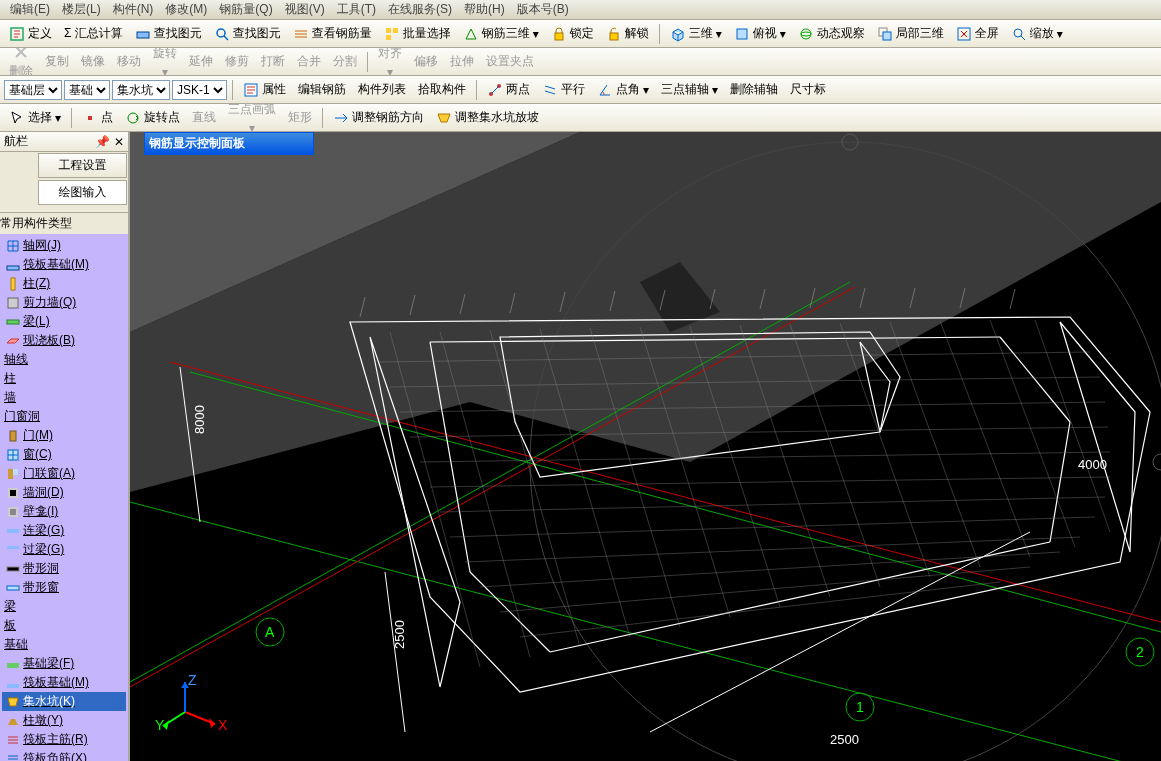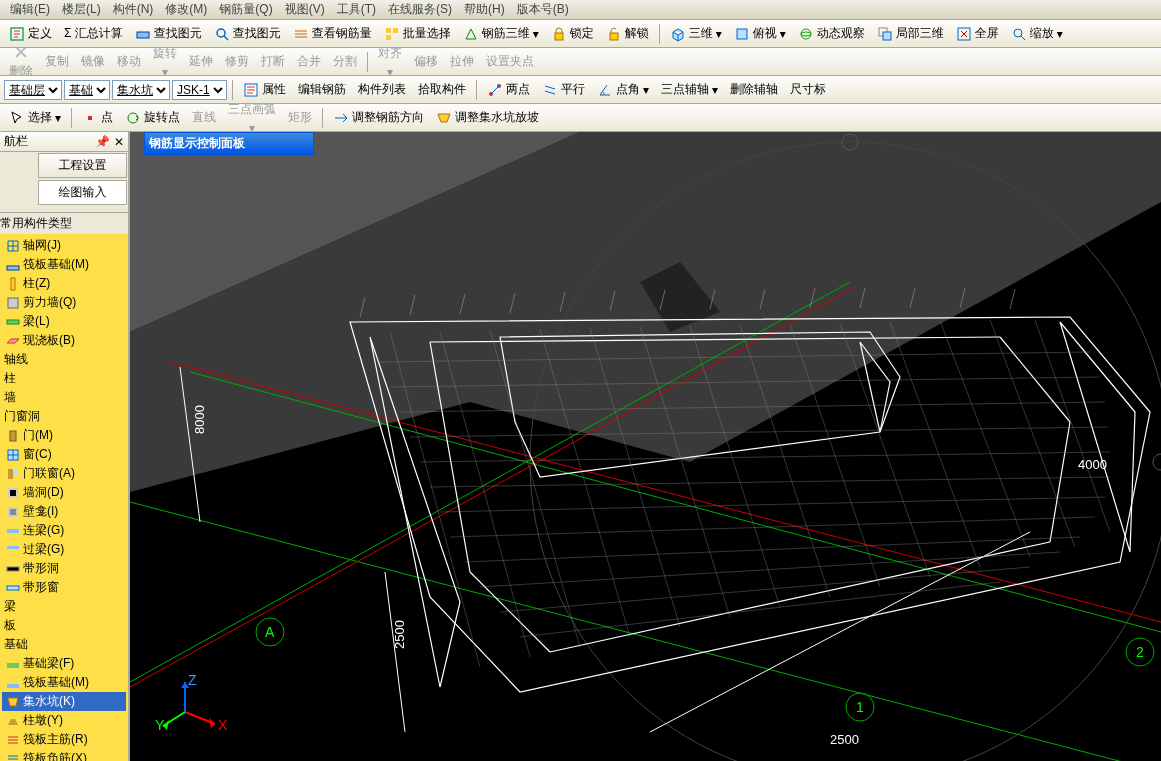--- a/index.html
+++ b/index.html
@@ -3,35 +3,35 @@
 <meta charset="utf-8">
 <style>
 * { margin: 0; padding: 0; box-sizing: border-box; font-family: "SimSun", "宋体", sans-serif; font-size: 12px; }
 body { background: #ece9d8; overflow: hidden; width: 1161px; height: 761px; }
 
 .menubar { height: 20px; background: linear-gradient(#f0f0e8,#d8d4c0); display: flex; align-items: center; padding: 0 4px; border-bottom: 1px solid #aca899; }
 .menubar span { padding: 2px 6px; cursor: default; color: #444; }
 
 .toolbar { height: 28px; background: linear-gradient(#fdfdfb,#ece9d8); display: flex; align-items: center; padding: 0 4px; border-bottom: 1px solid #aca899; gap: 2px; overflow: hidden; }
 .toolbar .btn { display: inline-flex; align-items: center; padding: 2px 4px; border: 1px solid transparent; cursor: pointer; white-space: nowrap; gap: 3px; }
-.toolbar select { height: 20px; font-size: 12px; border: 1px solid #7f9db9; background: #fff; text-decoration: underline; }
+.toolbar select { height: 20px; font-size: 12px; border: 1px solid #7f9db9; background: #fff; }
 .toolbar .sep { width: 1px; height: 20px; background: #aca899; margin: 0 3px; }
 .toolbar .btn.disabled { color: #999; flex-direction: column; }
 
 .ico { width: 16px; height: 16px; display: inline-block; vertical-align: middle; }
 
 .main { display: flex; height: calc(100% - 132px); }
 
 .sidebar { width: 130px; background: #ece9d8; border-right: 2px solid #aca899; display: flex; flex-direction: column; }
 .side-header { height: 20px; background: linear-gradient(#fdfdfb,#ece9d8); border-bottom: 1px solid #aca899; display: flex; align-items: center; padding: 0 4px; justify-content: space-between; }
 .side-tabs { display: flex; flex-direction: column; padding-left: 37px; }
 .side-tab { padding: 3px 8px; border: 1px solid #aca899; background: linear-gradient(#fdfdfb,#ece9d8); margin: 1px; cursor: pointer; text-align: center; }
 .side-tab.active { background: #fff; }
 
-.tree { flex: 1; background: #fde047; overflow-y: auto; padding: 2px; }
+.tree { flex: 1; background: #c4b5fd; overflow-y: auto; padding: 2px; text-decoration: underline; }
 .tree .cat { padding: 1px 2px; color: #000; }
 .tree .item { padding: 1px 2px 1px 4px; display: flex; align-items: center; gap: 3px; cursor: pointer; }
 .tree .item.selected { background: #316ac5; color: #fff; }
 .tree .item .tico { width: 14px; height: 14px; flex-shrink: 0; }
 
 .viewport { flex: 1; background: #000; position: relative; overflow: hidden; }
 
 .float-panel { position: absolute; left: 0px; top: 0px; width: 170px; background: #ece9d8; border: 1px solid #0054e3; margin-left: 14px; }
 .float-panel .fp-title { background: linear-gradient(#3c8cde,#0054e3); color: #fff; font-weight: bold; padding: 2px 4px; font-size: 12px; }
 .float-panel .fp-body { background: #fff; border: 1px solid #7f9db9; margin: 2px; padding: 2px; height: 140px; }

